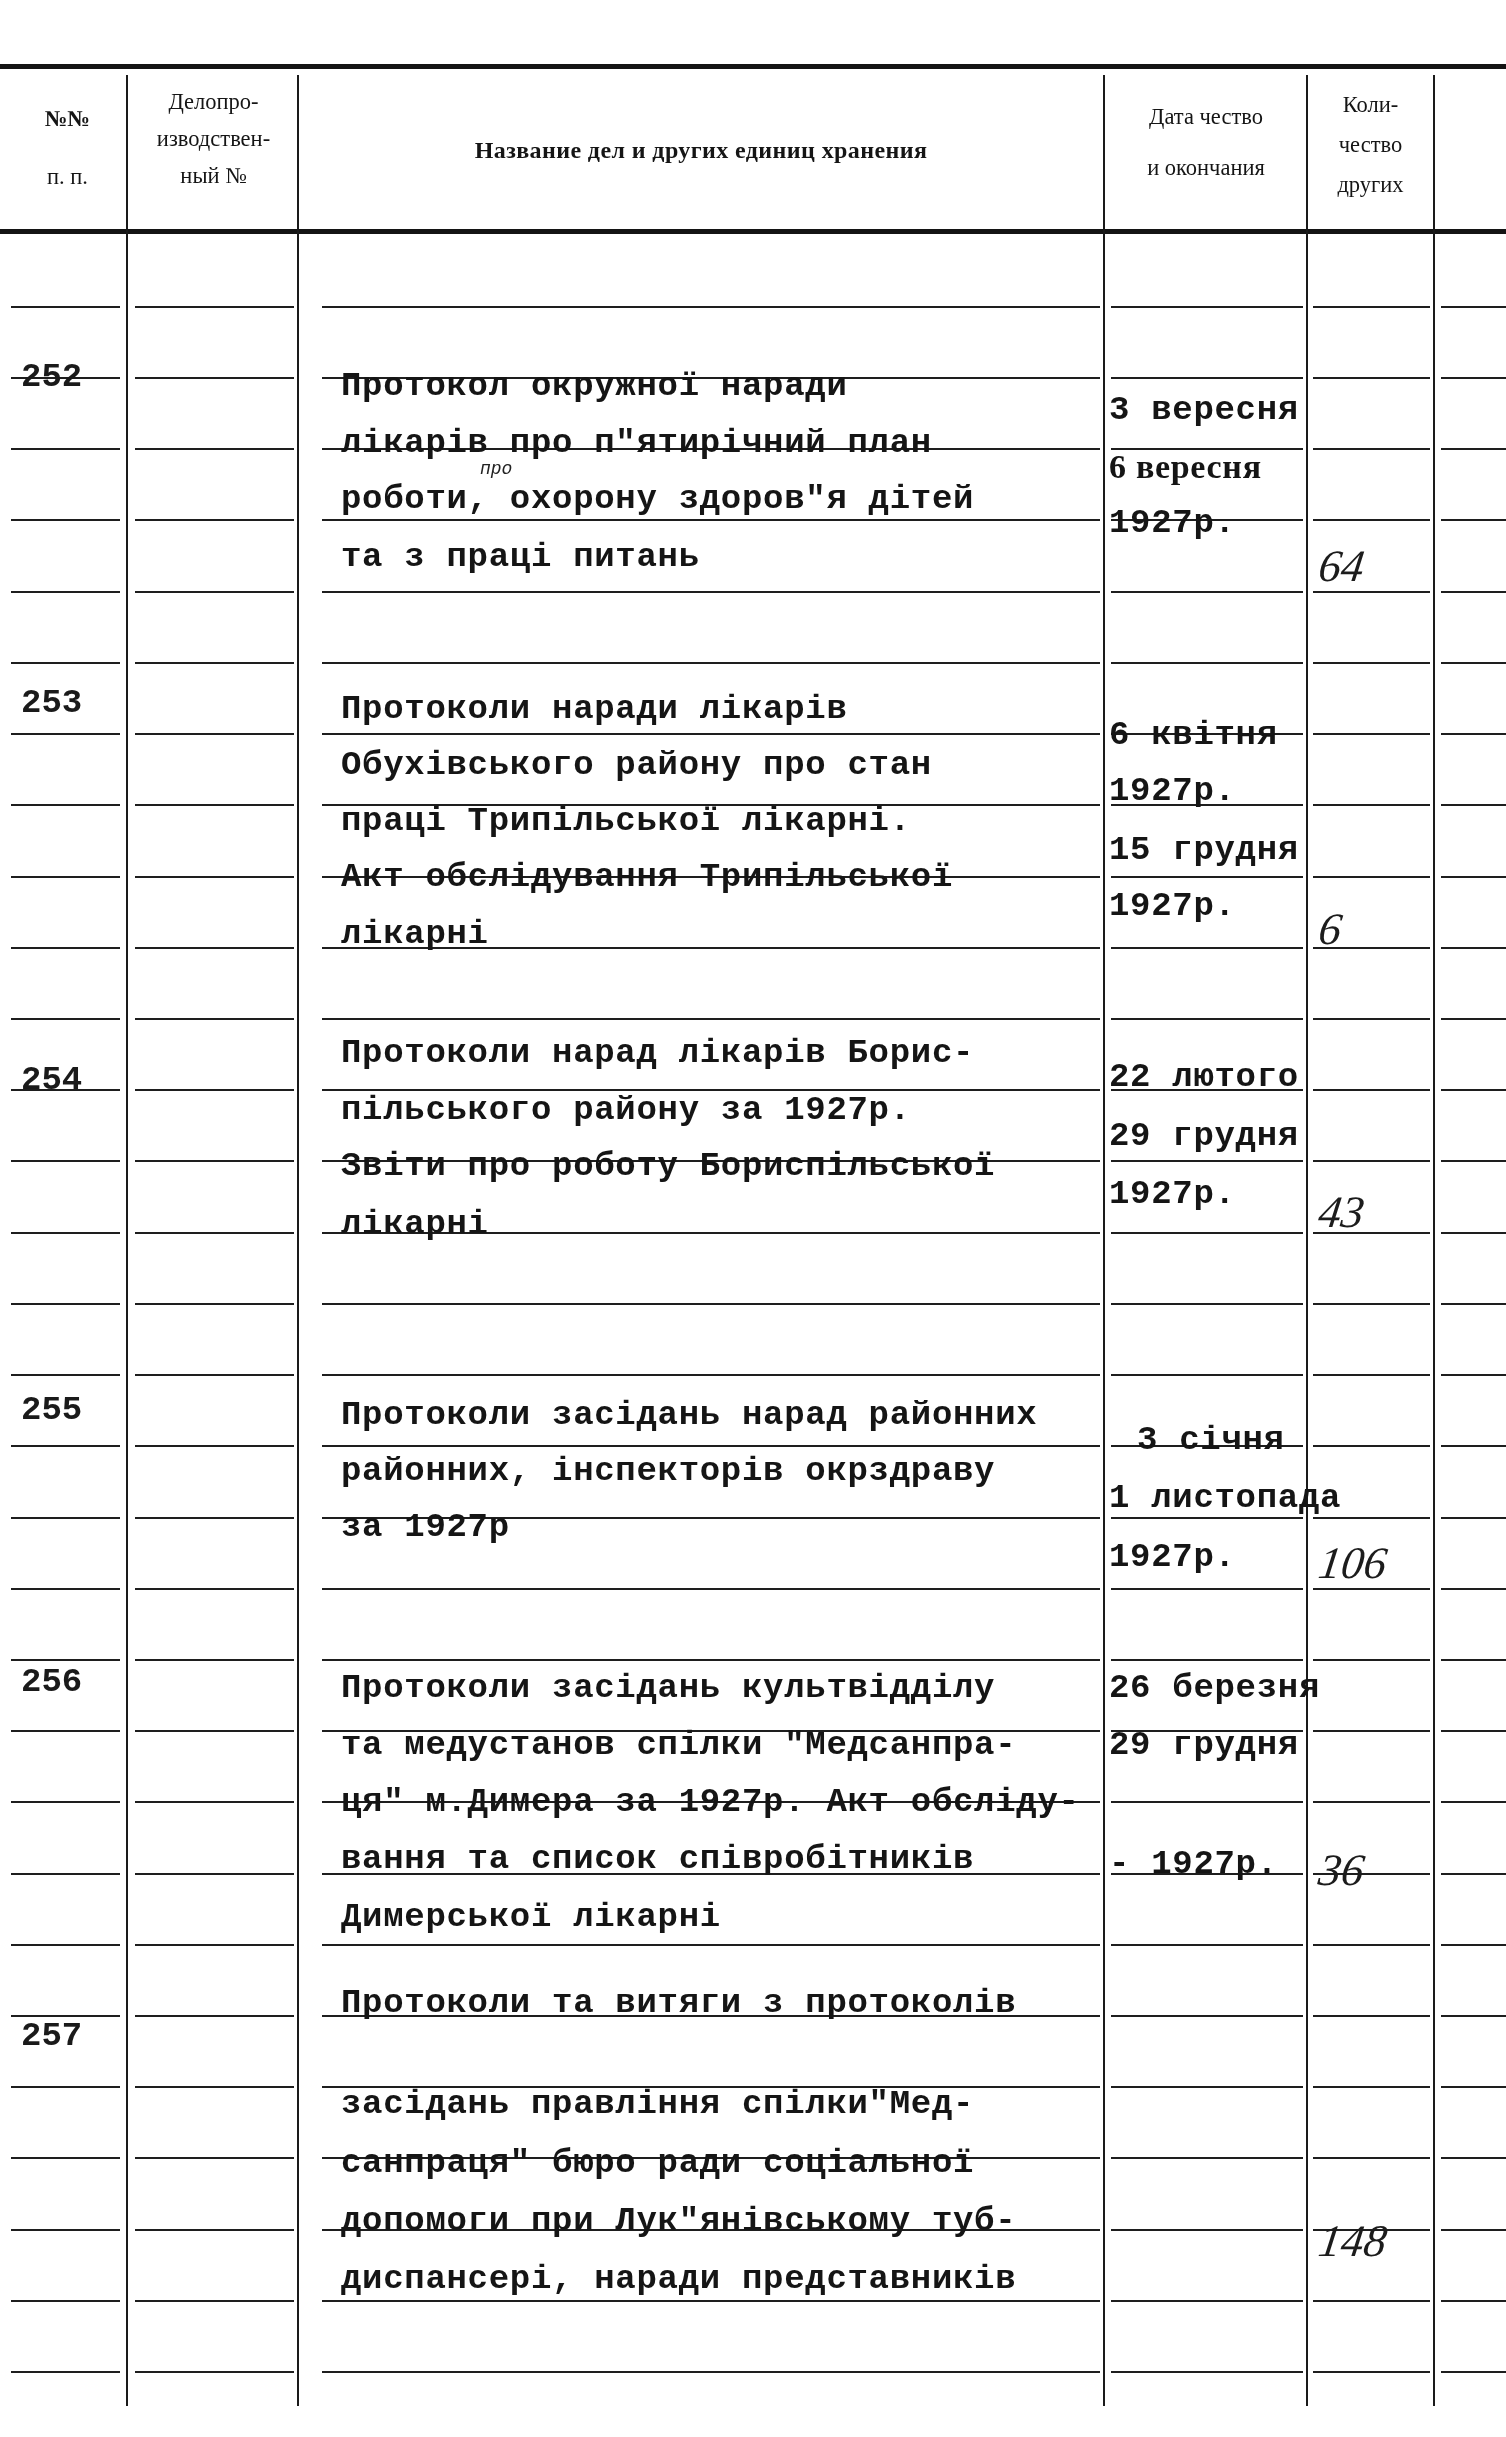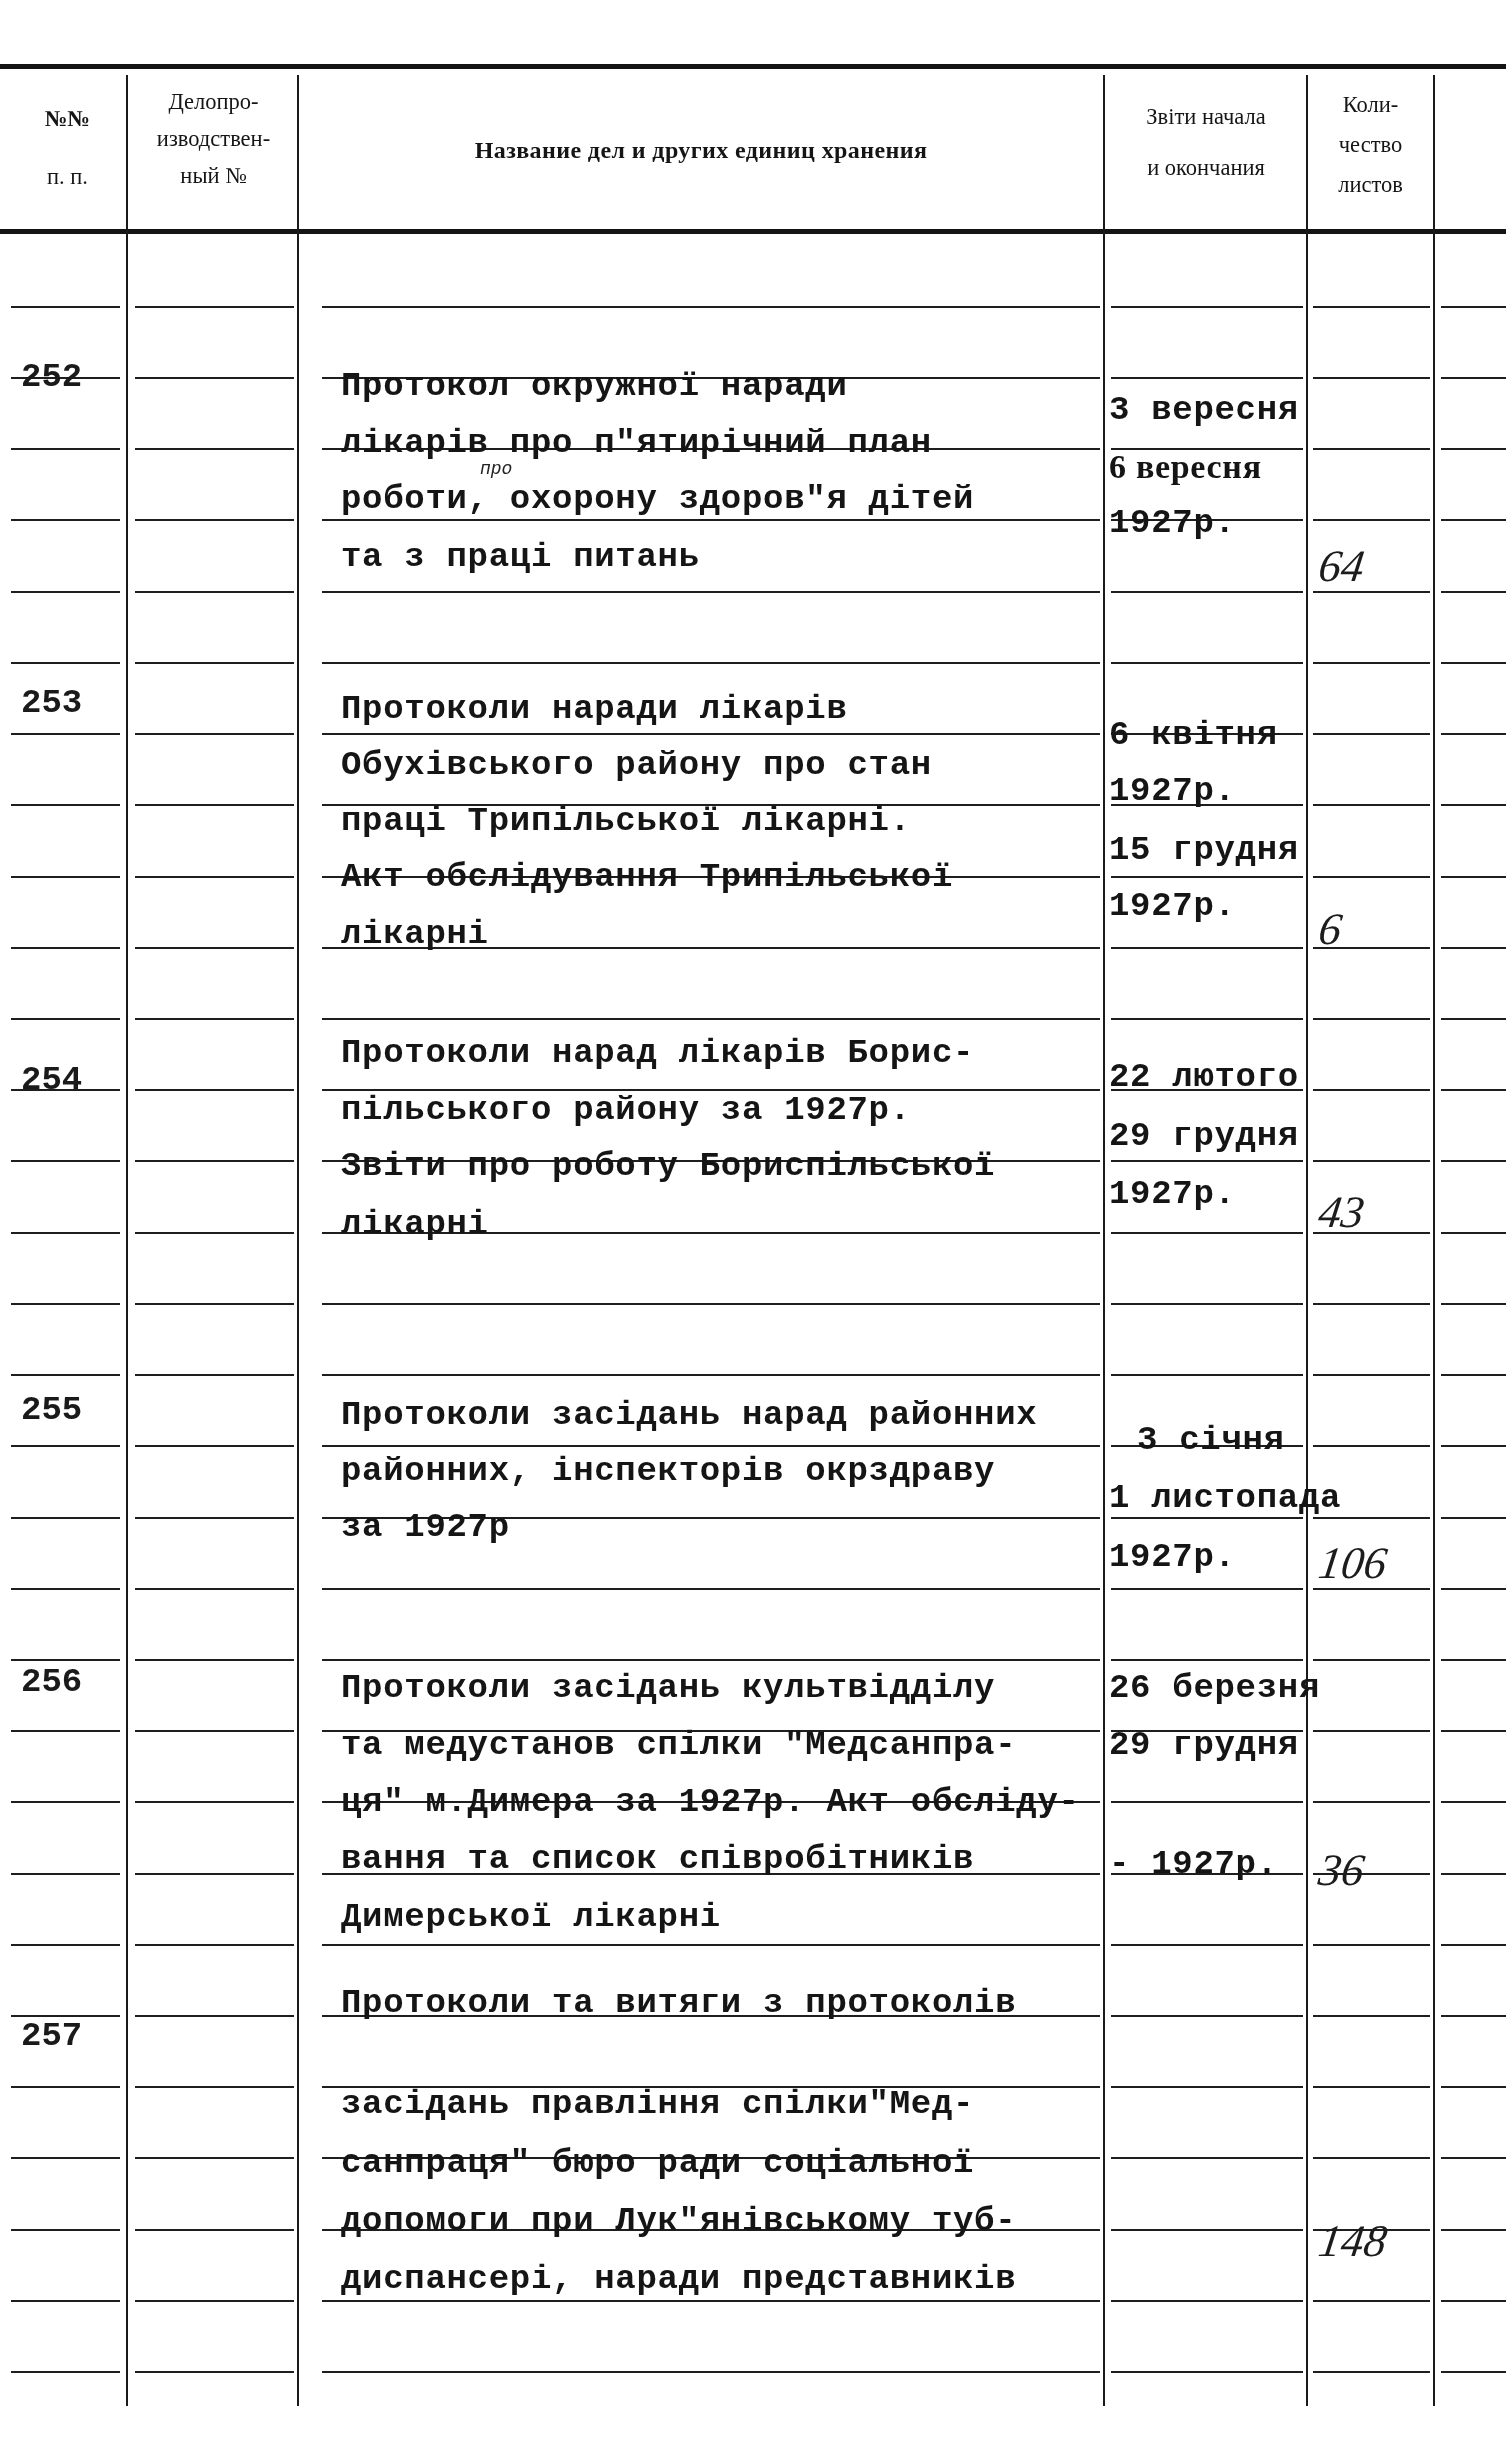--- a/index.html
+++ b/index.html
@@ -38,27 +38,27 @@
   <span style="font-weight:bold;">№№</span>
   <span style="margin-top:30px;">п. п.</span>
 </div>
 <div class="hdr" style="left:131px; top:88px; width:165px;">
   <span>Делопро-</span>
   <span style="margin-top:9px;">изводствен-</span>
   <span style="margin-top:9px;">ный №</span>
 </div>
 <div class="hdr hdr-main" style="left:300px; top:135px; width:802px;">Название дел и других единиц хранения</div>
 <div class="hdr" style="left:1108px; top:103px; width:196px;">
-  <span>Звіти начала</span>
+  <span>Дата чество</span>
   <span style="margin-top:22.5px;">и окончания</span>
 </div>
 <div class="hdr" style="left:1309px; top:91px; width:123px;">
   <span>Коли-</span>
   <span style="margin-top:12px;">чество</span>
-  <span style="margin-top:12px;">листов</span>
+  <span style="margin-top:12px;">других</span>
 </div>
 
 <div id="ruled-lines">
     <div class="hline" style="top: 306px; left: 11.2px; width: 109px;"></div>
     <div class="hline" style="top: 306px; left: 135px; width: 159px;"></div>
     <div class="hline" style="top: 306px; left: 322px; width: 778px;"></div>
     <div class="hline" style="top: 306px; left: 1111px; width: 192px;"></div>
     <div class="hline" style="top: 306px; left: 1313px; width: 117px;"></div>
     <div class="hline" style="top: 306px; left: 1441px; width: 65px;"></div>
     <div class="hline" style="top: 377px; left: 11.2px; width: 109px;"></div>

